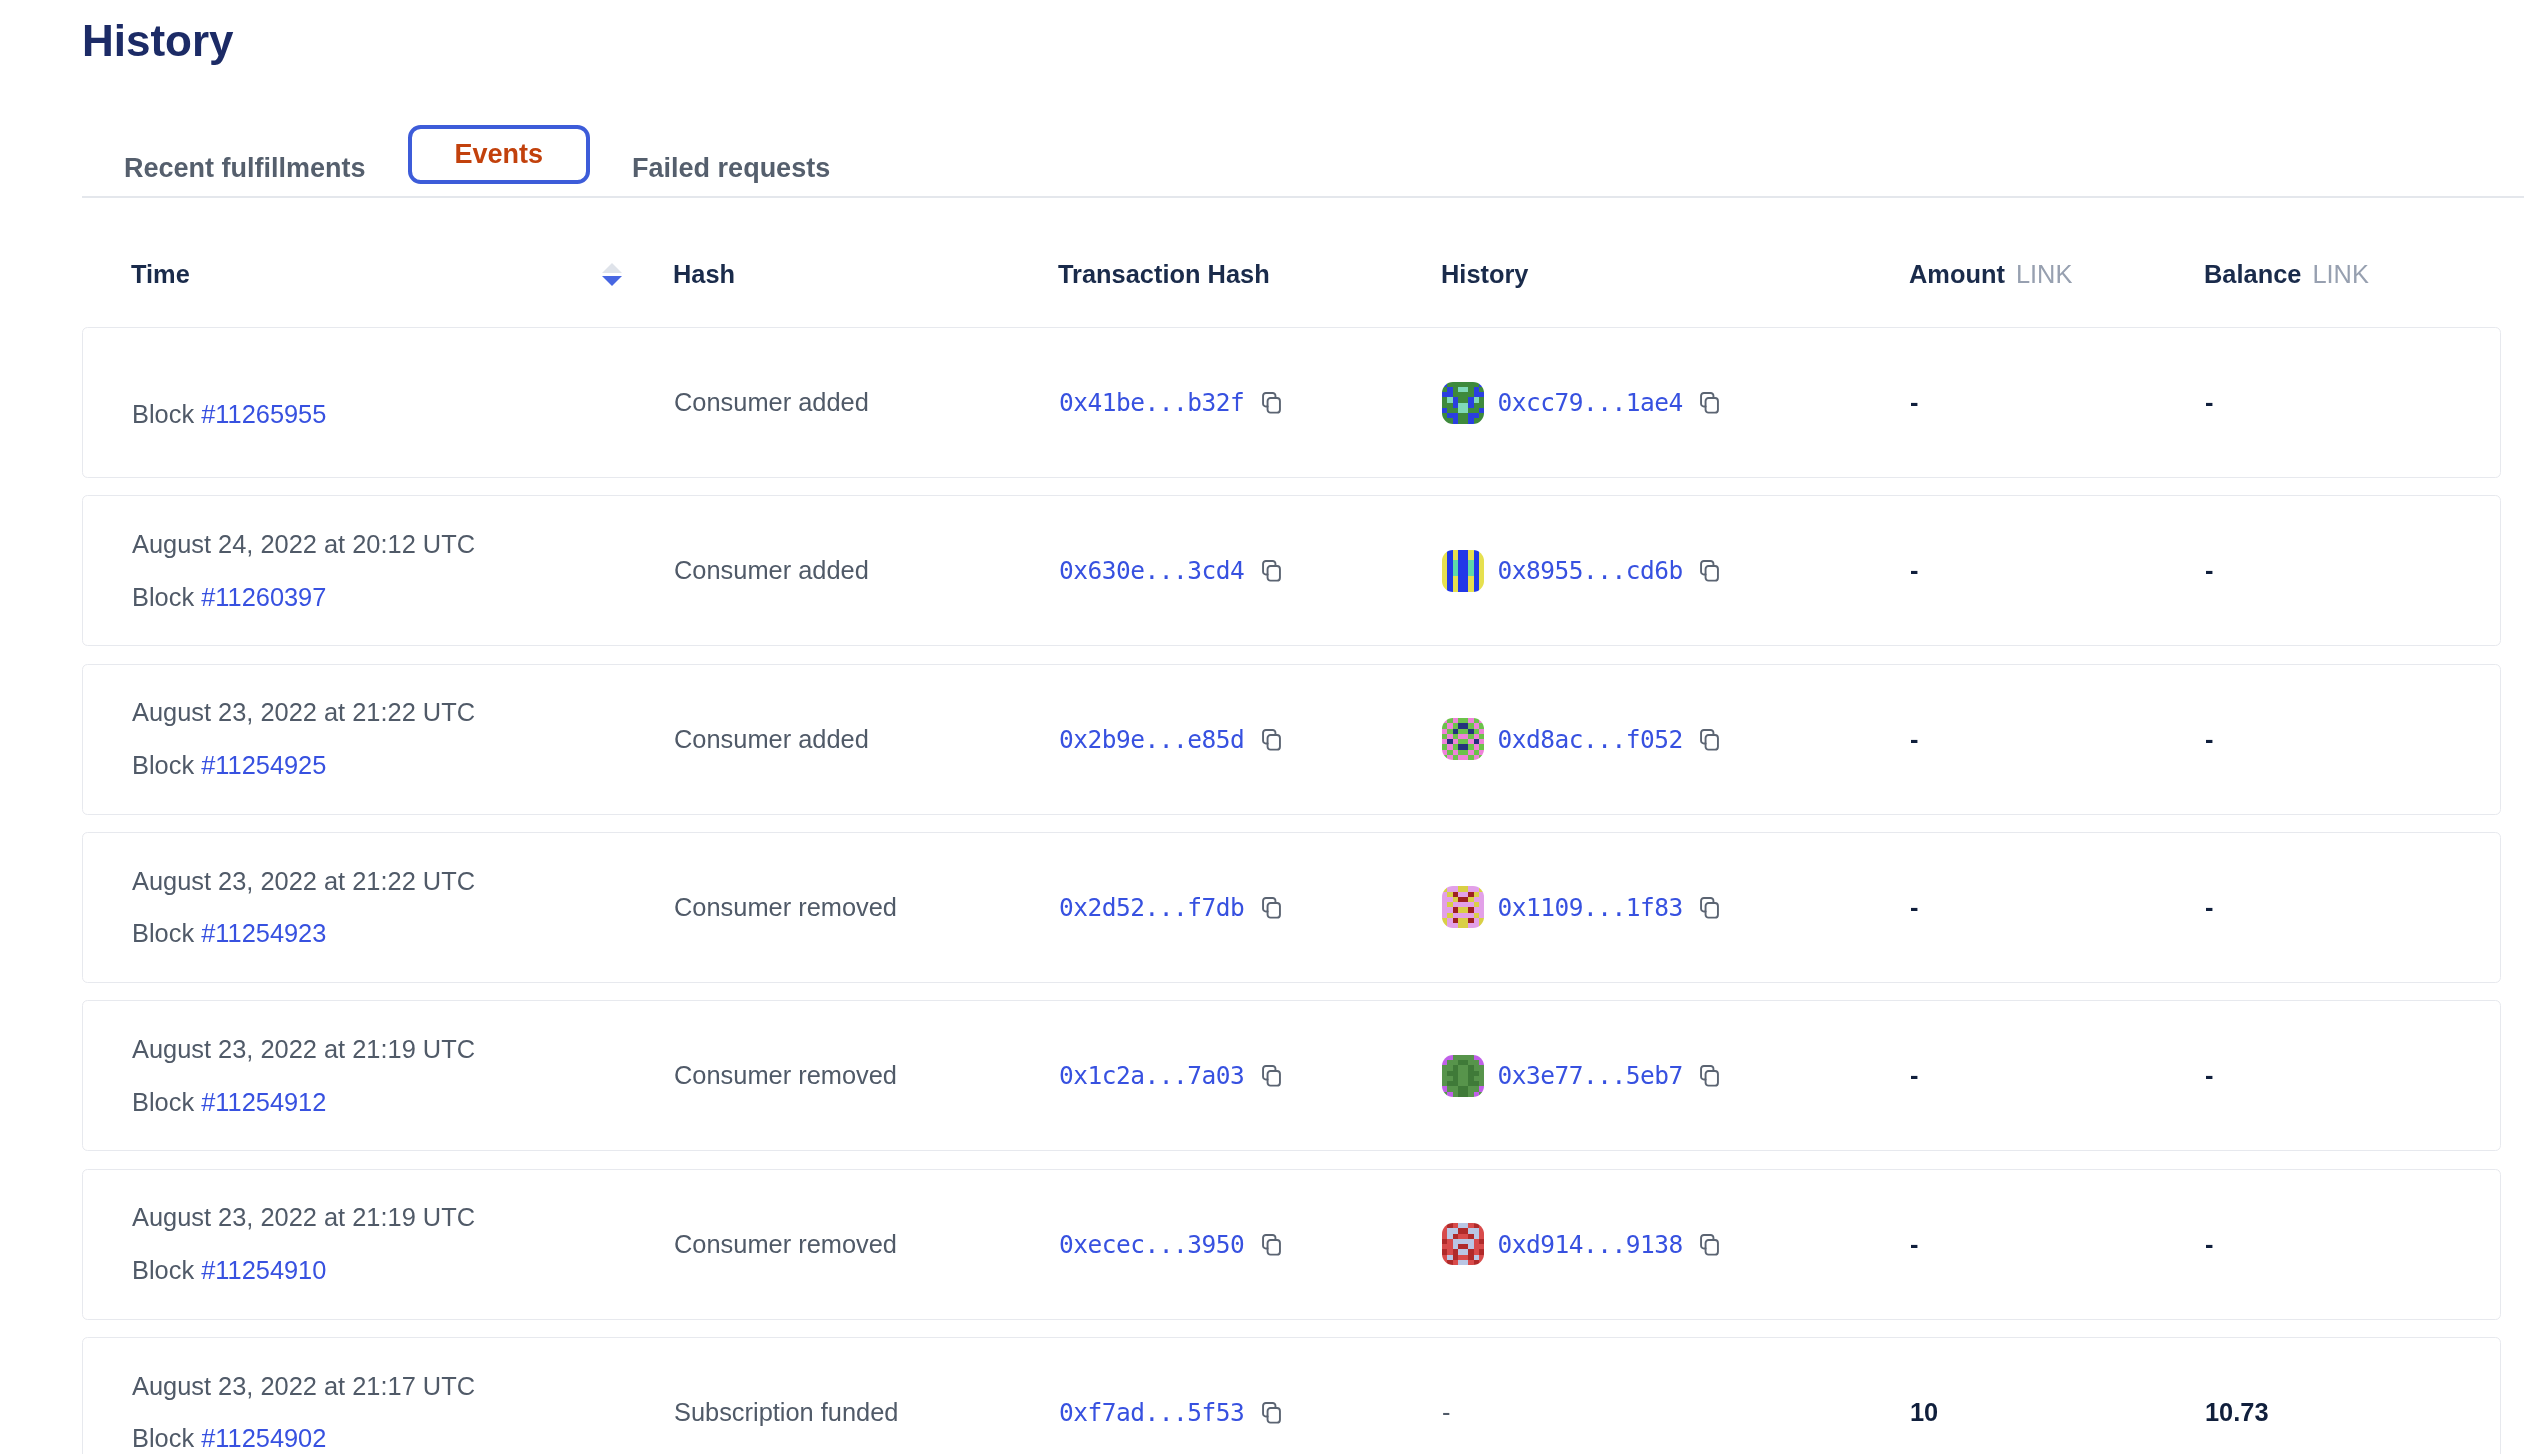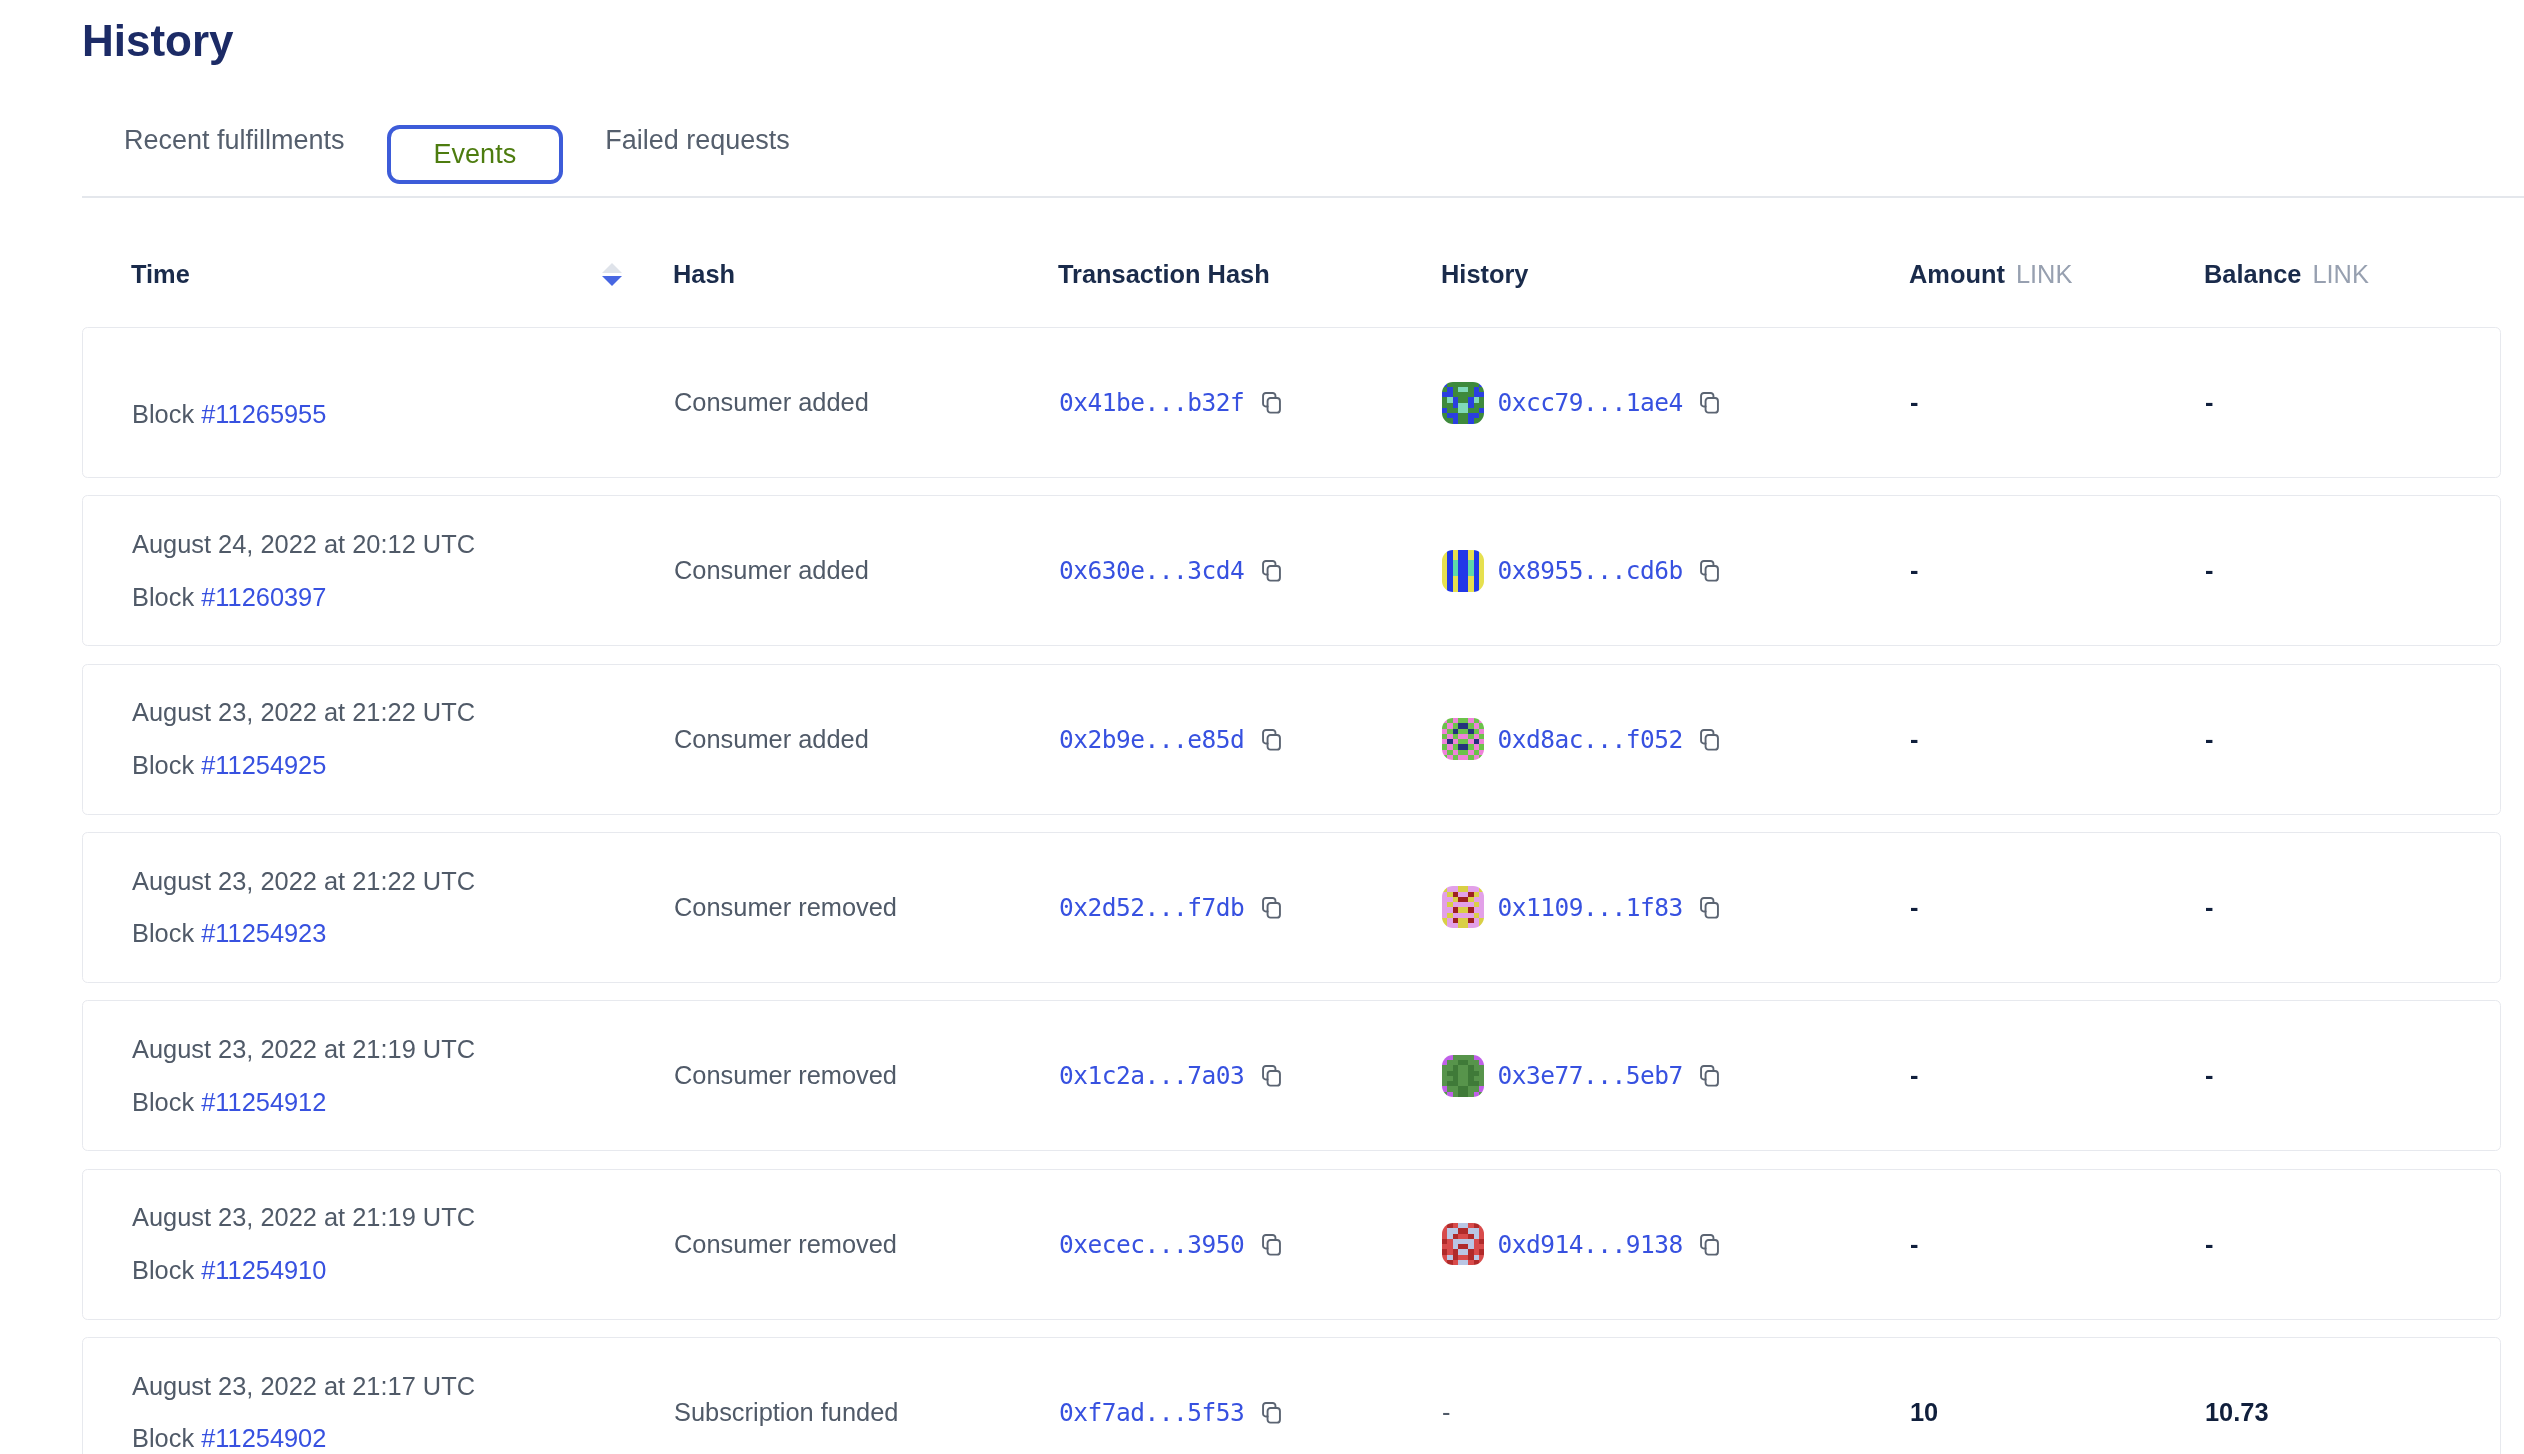--- a/index.html
+++ b/index.html
@@ -16,26 +16,26 @@
   }
 
   
   .tabs-row{
     position:relative;margin-left:82px;height:111px;margin-top:33px;
     display:flex;align-items:center;
   }
   .tabs-divider{
     position:absolute;left:0;right:0;bottom:11.8px;height:1.8px;background:#e4e7ec;
   }
-  .tabs{display:flex;align-items:flex-start;position:relative;}
+  .tabs{display:flex;align-items:flex-end;position:relative;font-weight:bold;}
   .tab{
     font-size:27px;color:#555f6d;padding:0 42px;cursor:pointer;white-space:nowrap;
   }
   .tab.active{
-    color:#4d7c0f;border:4.5px solid #3d5cd9;border-radius:12.7px;background:#fff;
+    color:#c2410c;border:4.5px solid #3d5cd9;border-radius:12.7px;background:#fff;
     padding:10px 43px;z-index:2;
   }
 
   
   .table-wrap{margin-left:82px;width:2419px;}
   .grid-cols{
     display:grid;
     grid-template-columns:542px 385px 383px 468px 295px auto;
     align-items:center;
   }

